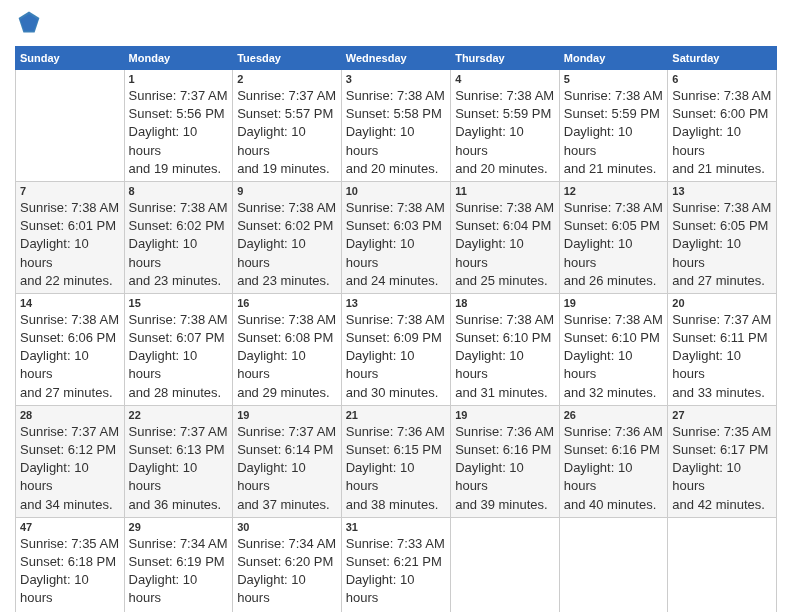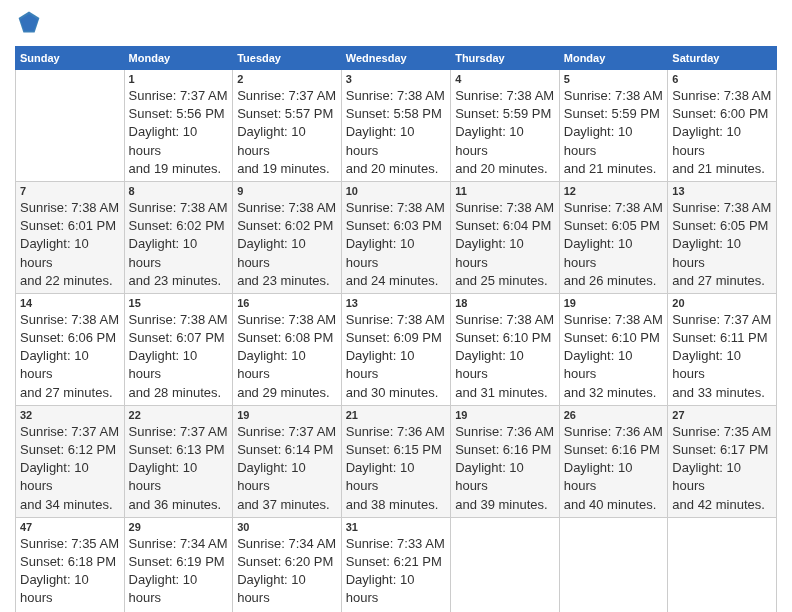--- a/index.html
+++ b/index.html
@@ -269,21 +269,21 @@
           <td>
             <span class="day-number">20</span>
             <div class="day-info" style="white-space: pre-line;">Sunrise: 7:37 AM
 Sunset: 6:11 PM
 Daylight: 10 hours
 and 33 minutes.</div>
           </td>
         </tr>
         <tr>
           <td>
-            <span class="day-number">32</span>
+            <span class="day-number">28</span>
             <div class="day-info" style="white-space: pre-line;">Sunrise: 7:37 AM
 Sunset: 6:12 PM
 Daylight: 10 hours
 and 34 minutes.</div>
           </td>
           <td>
             <span class="day-number">22</span>
             <div class="day-info" style="white-space: pre-line;">Sunrise: 7:37 AM
 Sunset: 6:13 PM
 Daylight: 10 hours

